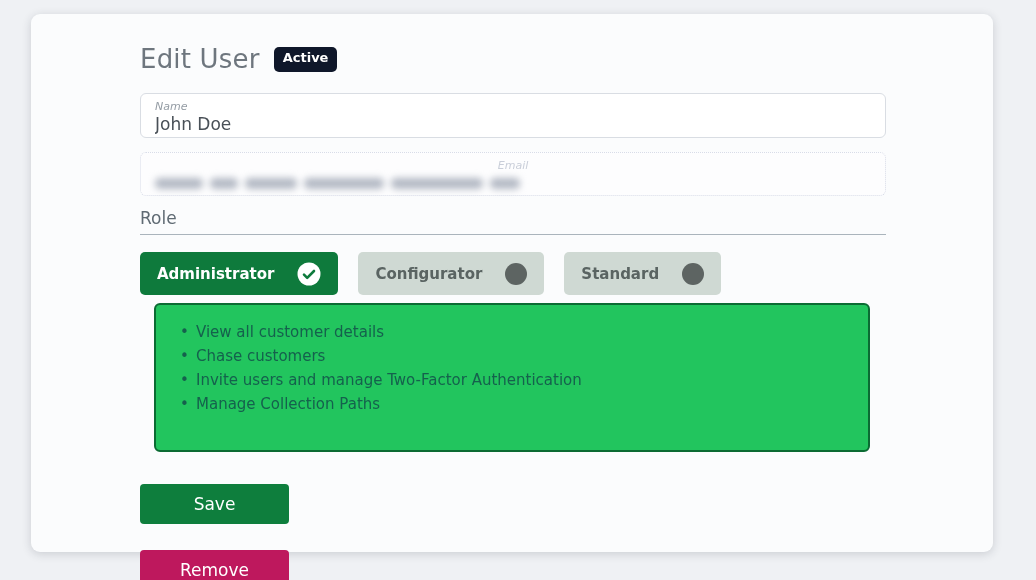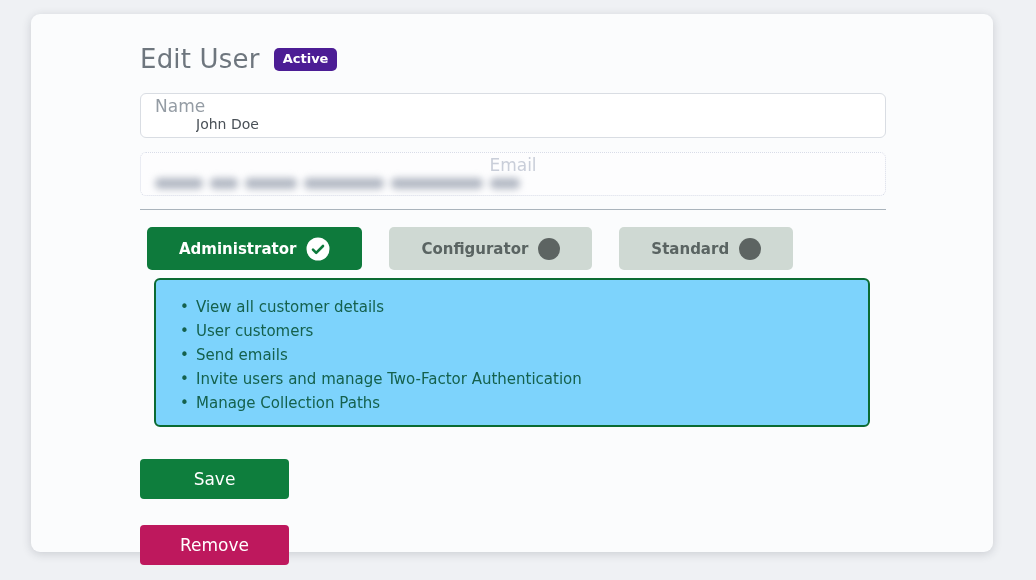--- a/index.html
+++ b/index.html
@@ -18,70 +18,69 @@
     box-shadow: 0 2px 10px rgba(40,45,60,0.18);
   }
   .content {
     margin-left: 109px;
     width: 746px;
     padding-top: 33px;
   }
   
   .title-row {
     display: flex;
-    align-items: center;
     gap: 14px;
     height: 25px;
     margin-bottom: 21px;
   }
   .title-row h1 {
     font-size: 26px;
     font-weight: 400;
     color: #6e767e;
     letter-spacing: 0.2px;
     line-height: 25px;
   }
   .badge {
     display: inline-block;
-    background: #4c1d95;
+    background: #0f172a;
     color: #ffffff;
     font-size: 13px;
     font-weight: 700;
     padding: 4px 9px 5px;
     border-radius: 5px;
     line-height: 14px;
   }
   
   .field {
     width: 746px;
     height: 45px;
     background: #ffffff;
     border: 1px solid #d9dde3;
     border-radius: 6px;
     padding: 6px 14px 0;
     margin-bottom: 14px;
   }
   .field .field-label {
     display: block;
-    font-size: 17px;
+    font-size: 11px;
     color: #949ca4;
     line-height: 13px;
+    font-style: italic;
   }
   .field input {
     display: block;
     width: 100%;
     border: none;
     outline: none;
     background: transparent;
     font-family: inherit;
-    font-size: 14px;
+    font-size: 17px;
     color: #495057;
     line-height: 21px;
     padding: 1px 0 0;
-    margin-left: 41px;
   }
   .field.disabled {
     height: 44px;
     background: #fdfdfe;
     border: 1px dotted #d8dce8;
     margin-bottom: 13px;
     text-align: center;
   }
   .field.disabled .field-label { color: #c9ced9; }
   .redacted-row {
@@ -110,48 +109,47 @@
   }
   .role-buttons {
     display: flex;
     gap: 20px;
     margin-bottom: 8px;
   }
   .role-btn {
     height: 43px;
     border: none;
     border-radius: 5px;
-    padding: 0 32px;
+    padding: 0 17px;
     display: inline-flex;
     align-items: center;
-    gap: 10px;
+    gap: 23px;
     font-family: inherit;
     font-size: 15px;
     font-weight: 700;
     cursor: pointer;
     background: #cfd9d3;
     color: #5a6462;
-    margin-left: 7px;
   }
   .role-btn.selected {
     background: #0e7a3c;
     color: #ffffff;
   }
   .dot {
     width: 22px; height: 22px;
     border-radius: 50%;
     background: #5d6462;
   }
   .check-circle { width: 24px; height: 24px; display: inline-flex; }
   
   .permissions-box {
     margin-left: 14px;
     width: 716px;
     height: 149px;
-    background: #7dd3fc;
+    background: #22c55e;
     border: 2px solid #0b6b33;
     border-radius: 6px;
     padding: 15px 10px 16px 24px;
   }
   .permissions-box ul {
     list-style: none;
   }
   .permissions-box li {
     font-size: 15px;
     color: #15614d;
@@ -208,20 +206,21 @@
       <div class="redacted-row">
         <span style="width:48px"></span>
         <span style="width:28px"></span>
         <span style="width:52px"></span>
         <span style="width:80px"></span>
         <span style="width:92px"></span>
         <span style="width:30px"></span>
       </div>
     </div>
 
+    <div class="role-label">Role</div>
     <hr class="role-divider">
 
     <div class="role-buttons">
       <button class="role-btn selected">
         <span>Administrator</span>
         <span class="check-circle">
           <svg viewBox="0 0 24 24" width="24" height="24">
             <circle cx="12" cy="12" r="11.5" fill="#ffffff"></circle>
             <path d="M7 12.6l3.2 3.2 6.8-6.8" stroke="#0e7a3c" stroke-width="2.6" fill="none" stroke-linecap="round" stroke-linejoin="round"></path>
           </svg>
@@ -233,22 +232,21 @@
       </button>
       <button class="role-btn">
         <span>Standard</span>
         <span class="dot"></span>
       </button>
     </div>
 
     <div class="permissions-box">
       <ul>
         <li>View all customer details</li>
-        <li>User customers</li>
-        <li>Send emails</li>
+        <li>Chase customers</li>
         <li>Invite users and manage Two-Factor Authentication</li>
         <li>Manage Collection Paths</li>
       </ul>
     </div>
 
     <div class="actions">
       <button class="btn save">Save</button>
       <button class="btn remove">Remove</button>
       <button class="btn cancel">Cancel</button>
     </div>

